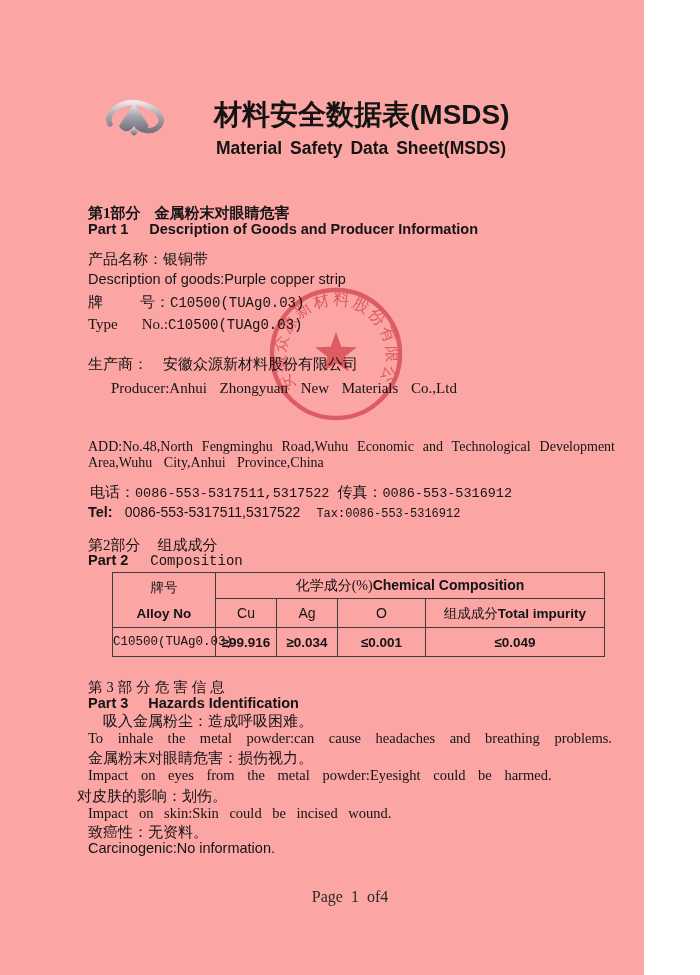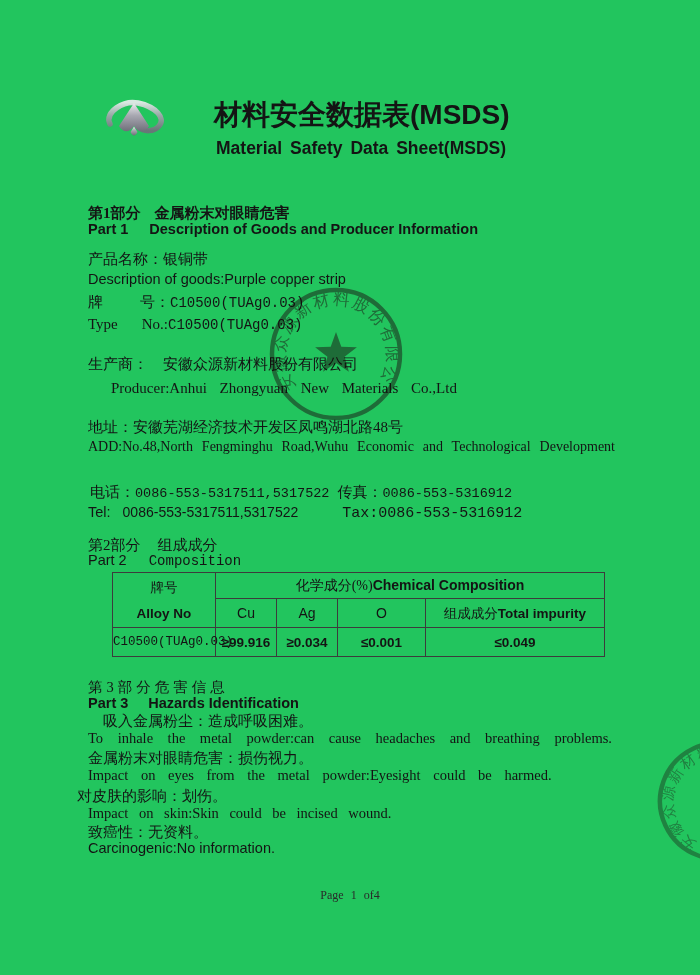--- a/index.html
+++ b/index.html
@@ -1,26 +1,26 @@
 <!DOCTYPE html>
 <html><head>
 <meta charset="utf-8">
 <style>
   * { margin:0; padding:0; box-sizing:border-box; }
   html,body { background:#ffffff; }
   .page {
-    position:relative; width:700px; height:975px;
-    background:#22c55e; overflow:hidden; color:#141414;
+    position:relative; width:644px; height:975px;
+    background:#fca5a5; overflow:hidden; color:#141414;
     font-family:"Liberation Serif","DejaVu Serif",serif;
   }
   .line { position:absolute; white-space:nowrap; }
   .wrap { position:absolute; white-space:normal; }
   .sans  { font-family:"Liberation Sans","DejaVu Sans",sans-serif; }
   .mono  { font-family:"Liberation Mono","DejaVu Sans Mono",monospace; }
-  .b { font-weight:normal; }
+  .b { font-weight:bold; }
 
   .title-cn { left:214px; top:96px; font-size:28px; font-weight:bold;
               font-family:"Liberation Sans","DejaVu Sans",sans-serif; }
   .title-en { left:216px; top:138px; font-size:17.5px; font-weight:bold; word-spacing:3px;
               font-family:"Liberation Sans","DejaVu Sans",sans-serif; }
 
   .s1-cn { left:88px; top:204px; font-size:15px; font-weight:bold; }
   .s1-en { left:88px; top:221px; font-size:14.5px; font-weight:bold; }
 
   .product-cn  { left:88px; top:250px; font-size:15px; }
@@ -54,21 +54,21 @@
   .hz-en1 { left:88px; top:730px; width:524px; font-size:14.5px; text-align:justify; text-align-last:justify; }
   .hz-cn2 { left:88px; top:749px; font-size:15px;text-align:right; }
   .hz-en2 { left:88px; top:767px; font-size:14.5px; word-spacing:9px; }
   .hz-cn3 { left:77px; top:787px; font-size:15px; }
   .hz-en3 { left:88px; top:805px; font-size:14.5px; word-spacing:7px; }
   .hz-cn4 { left:88px; top:823px; font-size:15px; }
   .hz-en4 { left:88px; top:840px; font-size:14.5px;
             font-family:"Liberation Sans","DejaVu Sans",sans-serif; }
 
   .footer { left:0; top:888px; width:700px; text-align:center;
-            font-size:12px; word-spacing:4px; color:#2a2a2a; }
+            font-size:16px; word-spacing:4px; color:#2a2a2a; }
 
   .stamp { position:absolute; pointer-events:none; mix-blend-mode:multiply; z-index:5; }
   .stamp-main  { left:266px; top:284px; opacity:0.72; }
   .stamp-right { left:648px; top:731px; opacity:0.55; }
 
   .logo { position:absolute; left:98px; top:96px; }
 </style>
 </head>
 <body>
 
@@ -105,28 +105,28 @@
   </div>
   <div class="line type-en">
     <span>Type</span><span style="margin-left:24px">No.:</span><span class="mono" style="font-size:14px">C10500(TUAg0.03)</span>
   </div>
 
   <div class="line producer-cn">
     <span>生产商：</span><span style="margin-left:15px">安徽众源新材料股份有限公司</span>
   </div>
   <div class="line producer-en">Producer:Anhui Zhongyuan New Materials Co.,Ltd</div>
 
-  <div class="line address-cn">地址：安徽芜湖经济技术开发区凤鸣湖北路48号</div>
   <div class="wrap address-en1">ADD:No.48,North Fengminghu Road,Wuhu Economic and Technological Development</div>
+  <div class="line address-en2">Area,Wuhu City,Anhui Province,China</div>
 
   <div class="line phone-cn">
     <span>电话：</span><span class="mono" style="font-size:13.5px">0086-553-5317511,5317522</span><span style="margin-left:8px">传真：</span><span class="mono" style="font-size:13.5px">0086-553-5316912</span>
   </div>
   <div class="line phone-en">
-    <span class="sans b">Tel:</span><span class="sans" style="margin-left:12px;font-size:14px">0086-553-5317511,5317522</span><span class="mono" style="margin-left:44px;font-size:15px">Tax:0086-553-5316912</span>
+    <span class="sans b">Tel:</span><span class="sans" style="margin-left:12px;font-size:14px">0086-553-5317511,5317522</span><span class="mono" style="margin-left:16px;font-size:12px">Tax:0086-553-5316912</span>
   </div>
 
   <div class="line s2-cn">
     <span>第2部分</span><span style="margin-left:17px">组成成分</span>
   </div>
   <div class="line s2-en">
     <span class="sans b">Part 2</span><span class="mono" style="margin-left:22px;font-size:14px">Composition</span>
   </div>
 
   <table class="comp-table">

